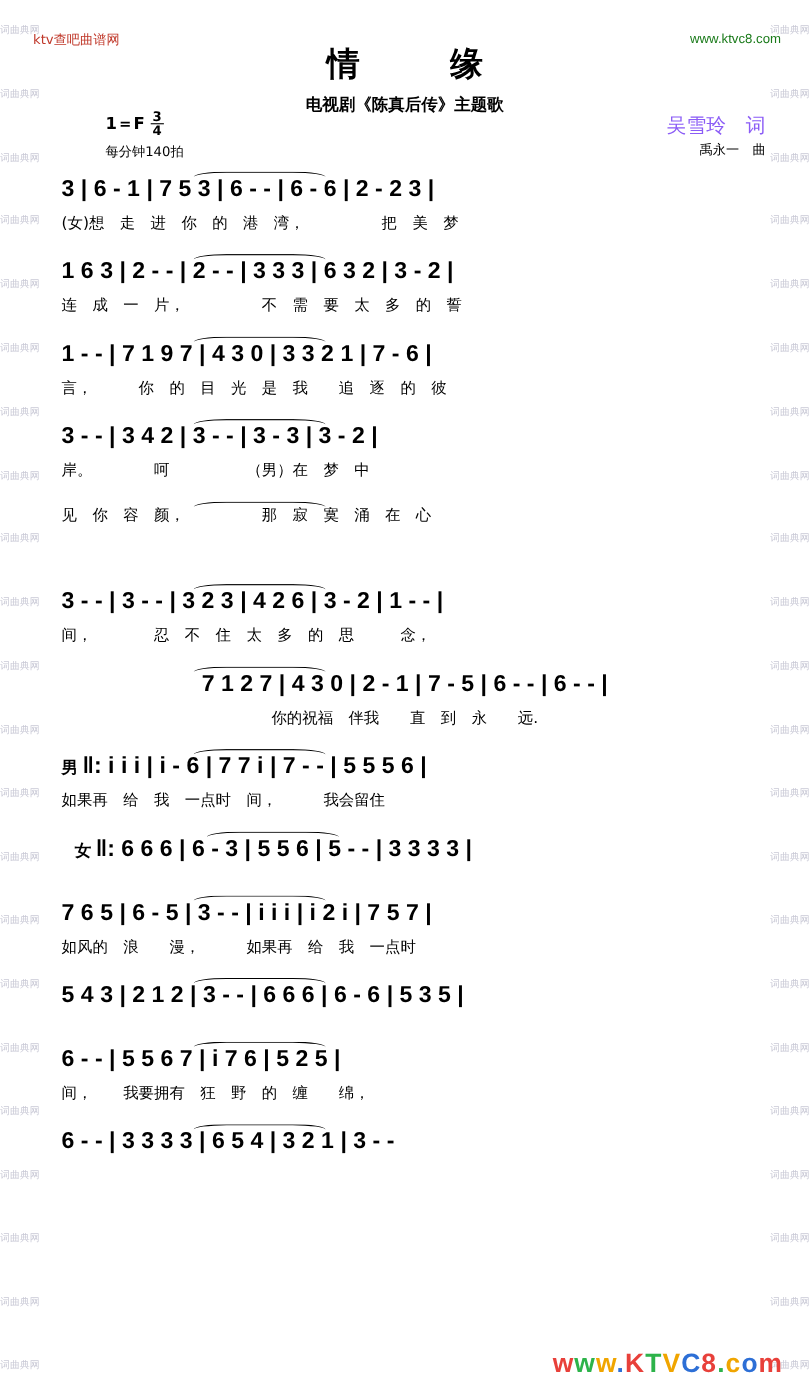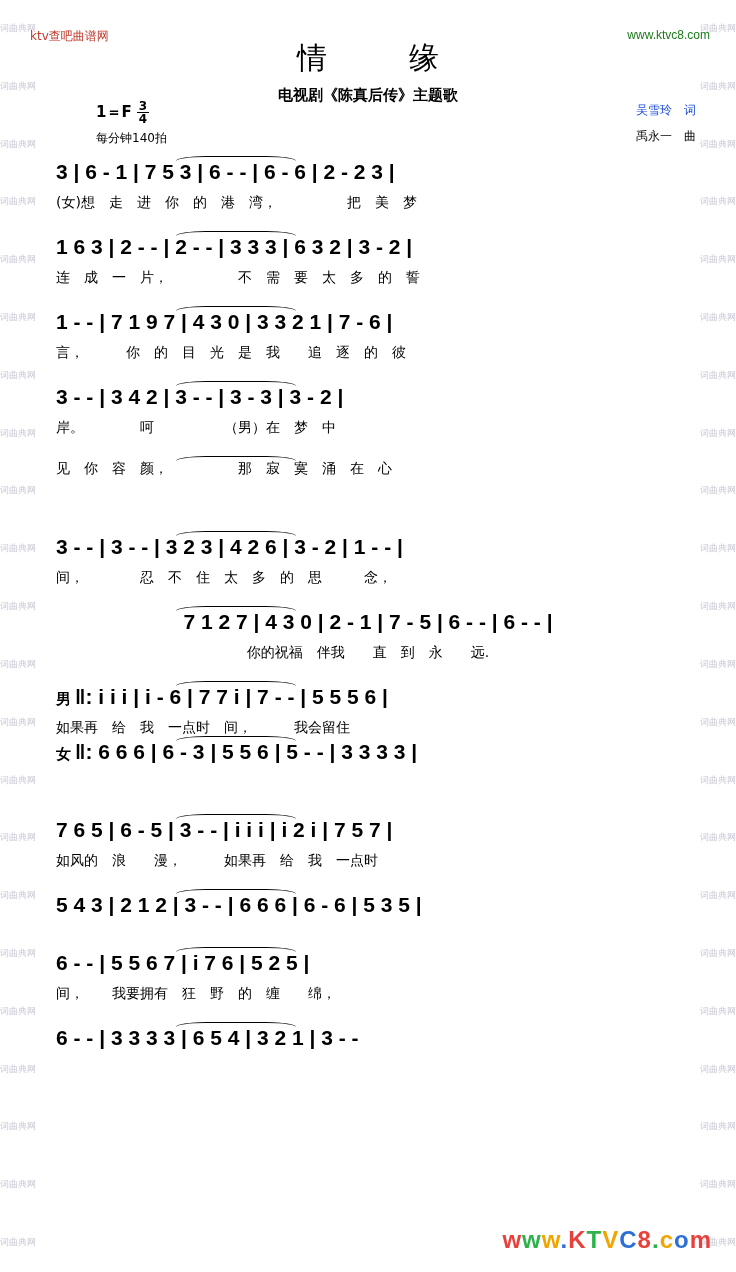--- a/index.html
+++ b/index.html
@@ -20,35 +20,35 @@
     font-size:9px;color:#c9c9d6;letter-spacing:0;line-height:1.1;text-align:center;
     font-family:"DejaVu Sans","Liberation Sans",sans-serif;}
   .wm-cell span{display:block;}
 
   .site-tag{position:absolute;left:30px;top:28px;font-size:12px;color:#c0392b;
     font-family:"DejaVu Sans","Liberation Sans",sans-serif;}
   .site-url{position:absolute;right:26px;top:28px;font-size:12px;color:#1a7a1a;
     font-family:"Liberation Sans",sans-serif;}
 
   .title{position:absolute;left:0;right:0;top:38px;text-align:center;
-    font-size:30px;font-weight:normal;letter-spacing:26px;color:#000;
+    font-size:30px;font-weight:bold;letter-spacing:26px;color:#000;
     font-family:"DejaVu Sans","Liberation Sans",sans-serif;text-indent:26px;}
   .subtitle{position:absolute;left:0;right:0;top:86px;text-align:center;
     font-size:15px;font-weight:bold;color:#000;}
   .singers{position:absolute;left:0;right:0;top:118px;text-align:center;
     font-size:12px;color:#000;}
 
   .meta-key{position:absolute;left:96px;top:100px;font-size:15px;font-weight:bold;color:#000;
     display:flex;align-items:center;gap:2px;}
   .frac{display:inline-flex;flex-direction:column;align-items:center;line-height:1;font-size:12px;margin-left:3px;}
   .frac .num{border-bottom:1.4px solid #000;padding:0 2px;}
   .frac .den{padding:0 2px;}
   .tempo{position:absolute;left:96px;top:130px;font-size:12px;font-weight:normal;color:#000;}
 
-  .credit1{position:absolute;right:40px;top:102px;font-size:12px;color:#1d4ed8;}
+  .credit1{position:absolute;right:40px;top:102px;font-size:18px;color:#8b5cf6;}
   .credit2{position:absolute;right:40px;top:128px;font-size:12px;color:#000;}
 
   
   .system{position:absolute;left:56px;width:624px;}
   .notes{position:relative;height:34px;font-size:21px;font-weight:bold;color:#000;
      font-family:Liberation Sans, sans-serif;white-space:pre;letter-spacing:0;}
   .lyrics{position:relative;height:28px;font-size:14px;color:#000;white-space:pre;}
 
   
   .slur{position:absolute;border-top:1.5px solid #000;border-radius:50%/100%;height:9px;
@@ -386,21 +386,21 @@
       <div class="system" style="top: 610px; text-align: center;">
         <div class="slur" style="left: 120px; top: -4px; width: 120px;"></div>
         <div class="notes">7 1 2 7 | 4 3 0 | 2 - 1 | 7 - 5 | 6 - - | 6 - - |</div>
         <div class="lyrics">你的祝福　伴我　　直　到　永　　远.</div>
       </div>
       <div class="system" style="top: 685px;">
         <div class="slur" style="left: 120px; top: -4px; width: 120px;"></div>
         <div class="notes"><span style="font-size: 15px; margin-right: 4px;">男</span>‖: i i i | i - 6 | 7 7 i | 7 - - | 5 5 5 6 |</div>
         <div class="lyrics">如果再　给　我　一点时　间，　　　我会留住</div>
       </div>
-      <div class="system" style="top: 740px;">
+      <div class="system" style="top: 760px; margin-left: 12px;">
         <div class="slur" style="left: 120px; top: -4px; width: 120px;"></div>
         <div class="notes"><span style="font-size: 15px; margin-right: 4px;">女</span>‖: 6 6 6 | 6 - 3 | 5 5 6 | 5 - - | 3 3 3 3 |</div>
         <div class="lyrics"></div>
       </div>
       <div class="system" style="top: 818px;">
         <div class="slur" style="left: 120px; top: -4px; width: 120px;"></div>
         <div class="notes">7 6 5 | 6 - 5 | 3 - - | i i i | i 2 i | 7 5 7 |</div>
         <div class="lyrics">如风的　浪　　漫，　　　如果再　给　我　一点时</div>
       </div>
       <div class="system" style="top: 893px;">

